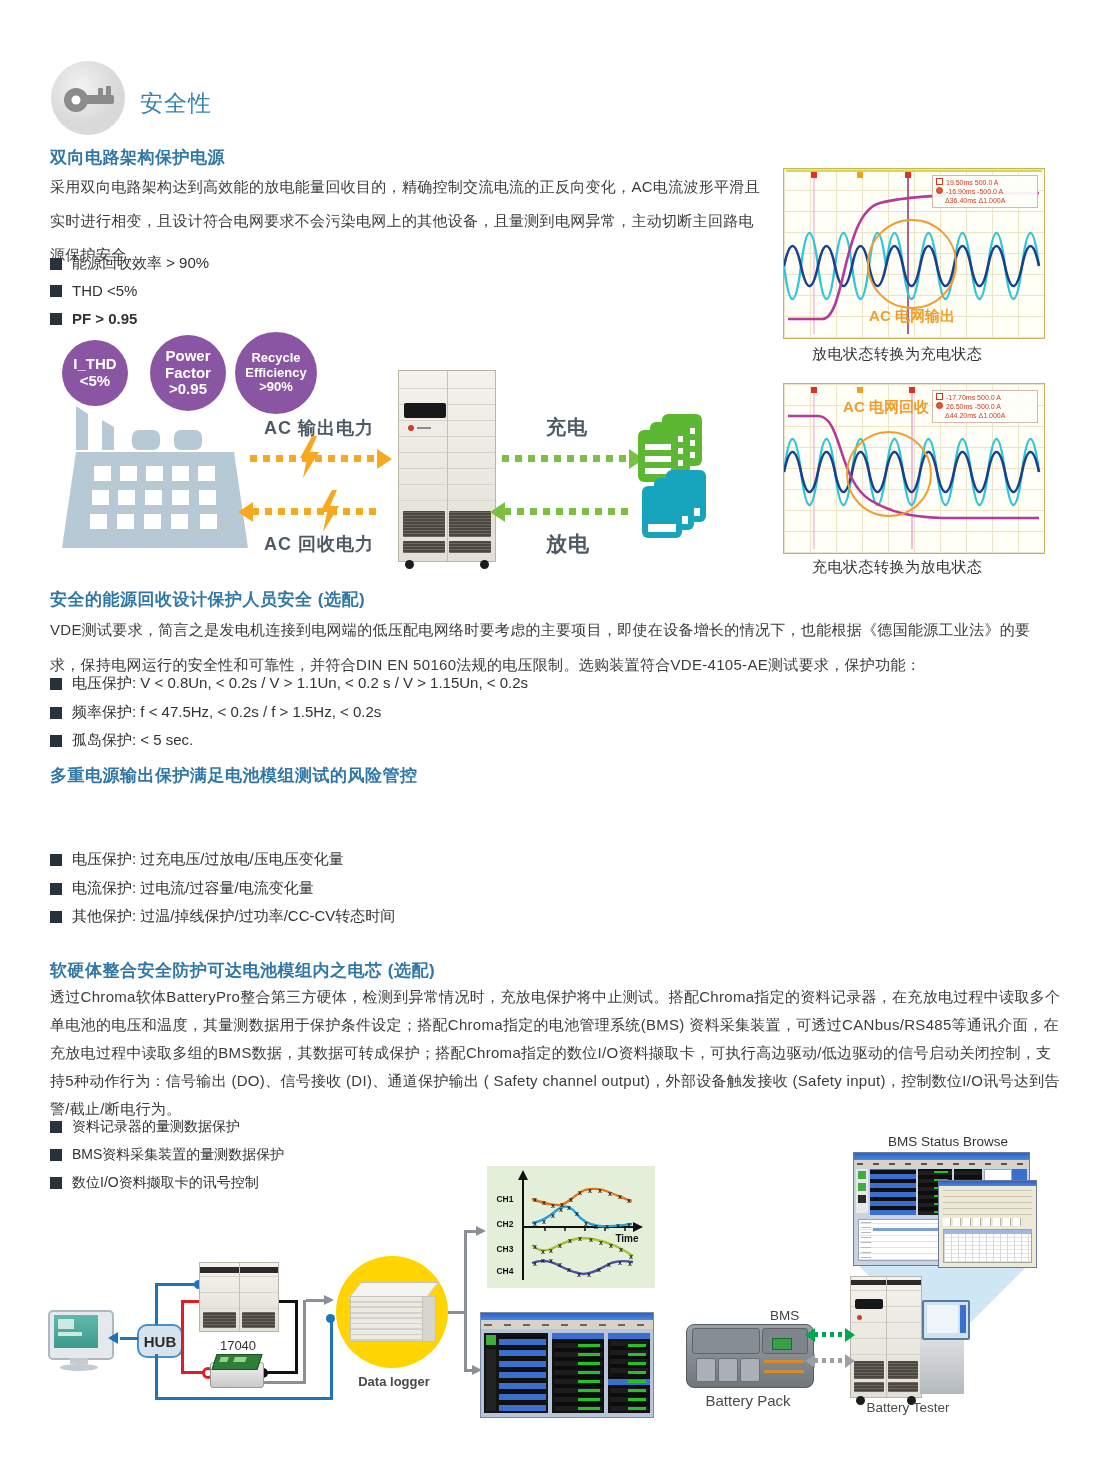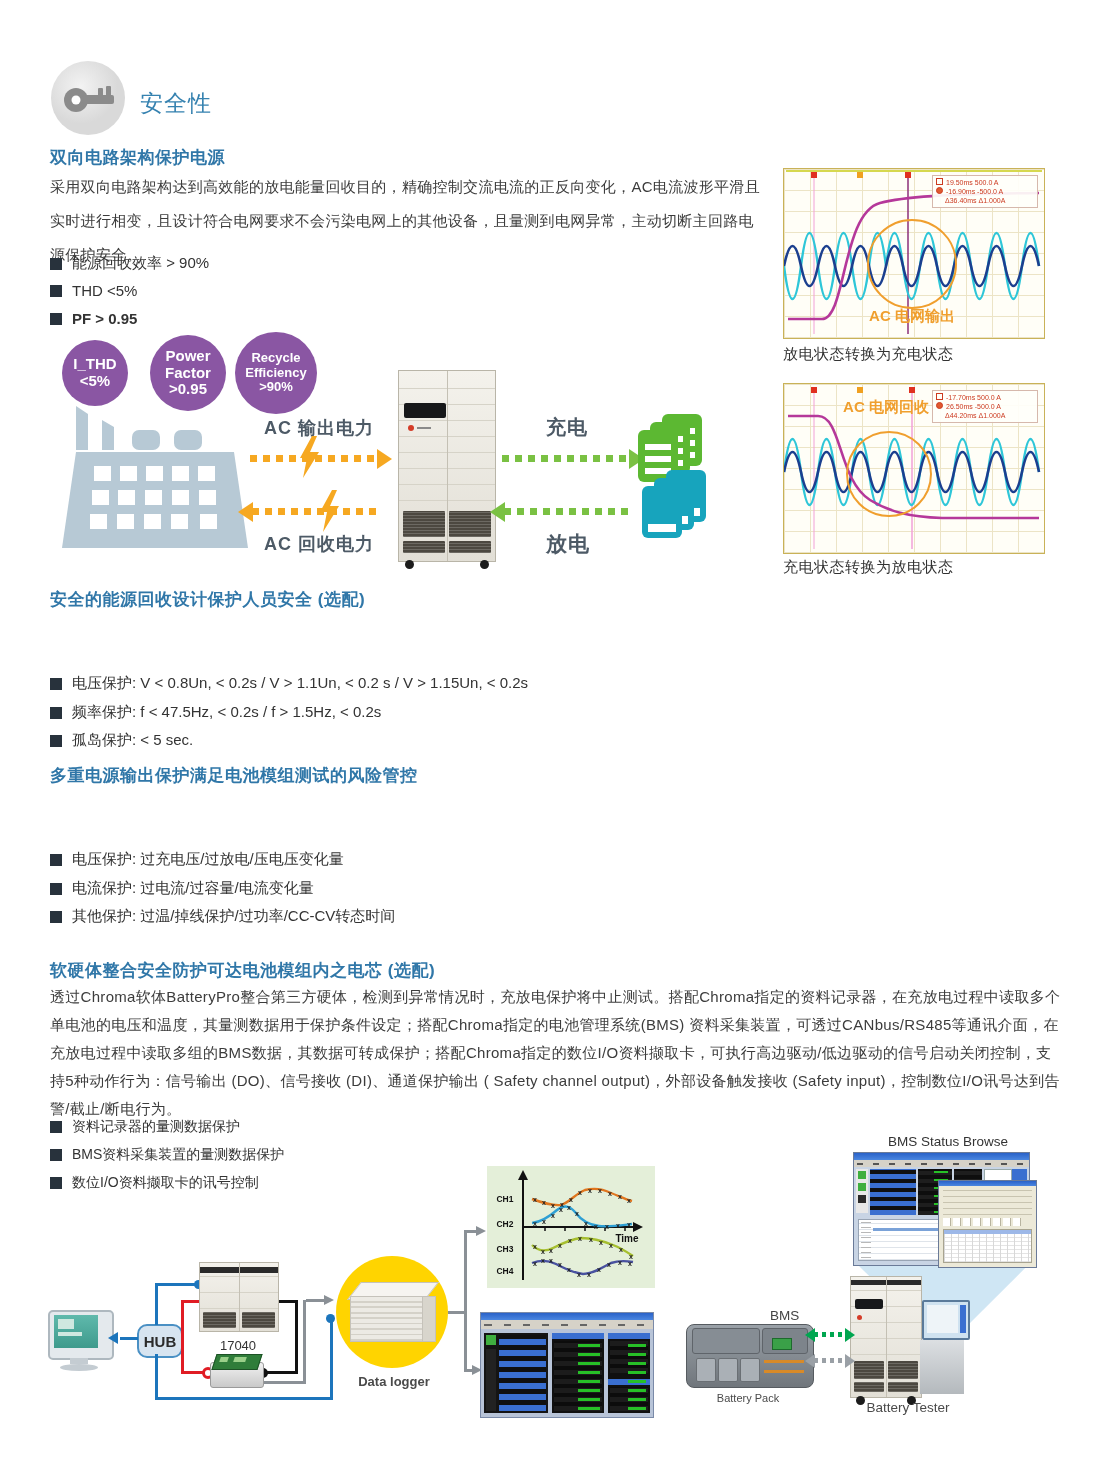--- a/index.html
+++ b/index.html
@@ -21,21 +21,21 @@
   .head-l{position:absolute;width:0;height:0;border-right:15px solid;border-top:10px solid transparent;border-bottom:10px solid transparent;}
   .scope{position:absolute;width:260px;height:169px;background:#fffef7;border:1px solid #c9b258;}
   .scope svg{position:absolute;left:0;top:0;}
   .scope-grid{position:absolute;inset:0;
     background-image:repeating-linear-gradient(90deg,#ece4c6 0 1px,transparent 1px 26px),
                      repeating-linear-gradient(0deg,#ece4c6 0 1px,transparent 1px 21px);}
   .lg{position:absolute;right:6px;top:6px;width:98px;background:rgba(255,255,250,.92);
       border:1px solid #d6b8ac;font-size:7px;color:#cc3a20;padding:2px 3px;line-height:9px;}
   .lg .m{display:inline-block;width:5px;height:5px;border:1px solid #cc3a20;margin-right:3px;}
   .lg .mc{border-radius:50%;background:#e05a30;}
-  .caption{font-size:15px;color:#333;letter-spacing:.5px;}
+  .caption{font-size:15px;color:#333;letter-spacing:.5px;margin-left:29px;}
   .rack{position:absolute;background:linear-gradient(#f4f2ec,#e2dfd6);border:1px solid #b9b5a8;}
   .rack .split{position:absolute;left:50%;top:0;bottom:0;width:1px;background:#c4c0b4;}
   .rack .rows{position:absolute;left:0;right:0;
     background:repeating-linear-gradient(0deg,#d6d3c8 0 1px,transparent 1px 16px);}
   .rack .disp{position:absolute;background:#17181a;border-radius:2px;}
   .rack .vent{position:absolute;background:#4c4840;
     background-image:repeating-linear-gradient(0deg,rgba(255,255,255,.18) 0 1px,transparent 1px 3px);border-radius:1px;}
   .wheel{position:absolute;width:9px;height:9px;border-radius:50%;background:#1c1c1c;}
   .bat{position:absolute;border-radius:6px;}
   .bat.g{width:40px;height:52px;background:#5cb832;
@@ -227,20 +227,21 @@
     </svg>
     <div class="lg">
       <div><span class="m"></span><span>-17.70ms    500.0 A</span></div>
       <div><span class="m mc"></span><span>26.50ms    -500.0 A</span></div>
       <div style="padding-left:9px;"><span>Δ44.20ms    Δ1.000A</span></div>
     </div>
   </div>
   <div class="abs caption" style="left:783px;top:558px;">充电状态转换为放电状态</div>
 
   <div class="abs sec-title" style="left:50px;top:588px;">安全的能源回收设计保护人员安全 (选配)</div>
+  <div class="abs body-text" style="left:50px;top:612px;width:1010px;line-height:35px;">VDE测试要求，简言之是发电机连接到电网端的低压配电网络时要考虑的主要项目，即使在设备增长的情况下，也能根据《德国能源工业法》的要求，保持电网运行的安全性和可靠性，并符合DIN EN 50160法规的电压限制。选购装置符合VDE-4105-AE测试要求，保护功能：</div>
   <div class="abs bullet" style="left:50px;top:674px;">
       <span class="sq"></span>
       <span>电压保护: V &lt; 0.8Un, &lt; 0.2s / V &gt; 1.1Un, &lt; 0.2 s / V &gt; 1.15Un, &lt; 0.2s</span>
     </div>
   <div class="abs bullet" style="left:50px;top:703px;">
       <span class="sq"></span>
       <span>频率保护: f &lt; 47.5Hz, &lt; 0.2s / f &gt; 1.5Hz, &lt; 0.2s</span>
     </div>
   <div class="abs bullet" style="left:50px;top:731px;">
       <span class="sq"></span>
@@ -510,16 +511,16 @@
   </div>
   <div class="abs" style="left:770px;top:1308px;font-size:13.5px;color:#444;">BMS</div>
   <div class="dbl" style="left:814px;top:1332px;width:32px;background:repeating-linear-gradient(90deg,#00a650 0 4px,transparent 4px 8px);">
     <span class="hr" style="border-left-color:#00a650;"></span>
       <span class="hl" style="border-right-color:#00a650;"></span>
   </div>
   <div class="dbl" style="left:814px;top:1358px;width:32px;background:repeating-linear-gradient(90deg,#9aa0a6 0 4px,transparent 4px 8px);">
     <span class="hr" style="border-left-color:#9aa0a6;"></span>
       <span class="hl" style="border-right-color:#9aa0a6;"></span>
   </div>
-  <div class="abs" style="left:688px;top:1392px;width:120px;text-align:center;font-size:11px;color:#4a4a4a;">Battery Pack</div>
+  <div class="abs" style="left:688px;top:1392px;width:120px;text-align:center;font-size:15px;color:#4a4a4a;">Battery Pack</div>
   <div class="abs" style="left:842px;top:1400px;width:132px;text-align:center;font-size:13.5px;color:#4a4a4a;">Battery Tester</div>
 
 </div>
 
 </body></html>

